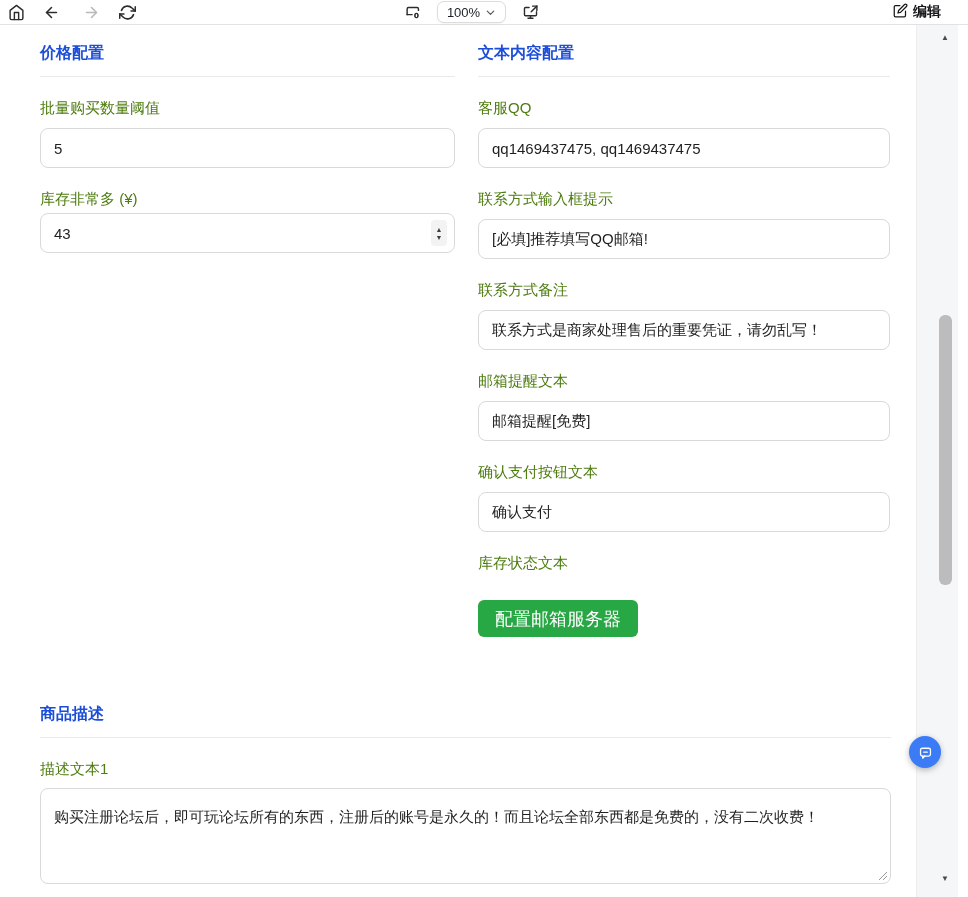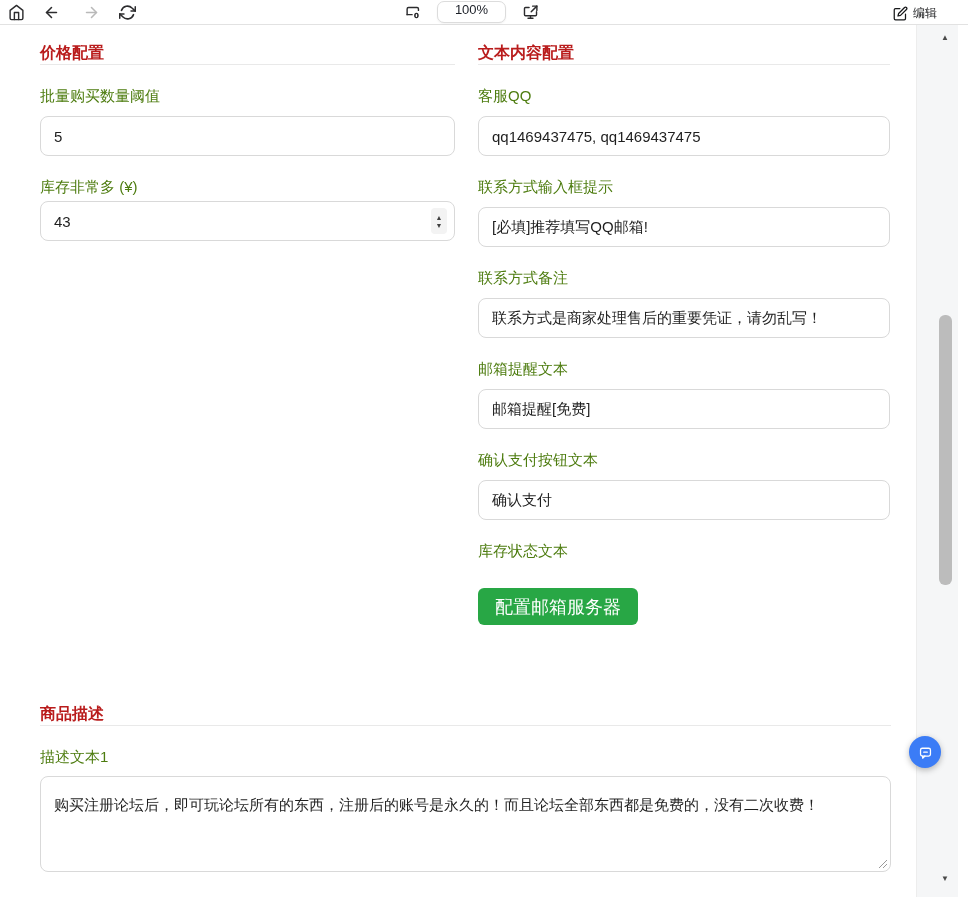--- a/index.html
+++ b/index.html
@@ -5,33 +5,33 @@
   * { margin:0; padding:0; box-sizing:border-box; }
   html,body { width:968px; height:897px; background:#ffffff; }
   body { font-family:"Liberation Sans","DejaVu Sans",sans-serif; color:#1f1f1f; position:relative; overflow:hidden; }
   .screen { position:absolute; inset:0; width:968px; height:897px; background:#fff; }
 
   
   .toolbar { position:absolute; left:0; top:0; width:968px; height:25px; background:#fff; border-bottom:1px solid #e2e2e2; z-index:30; }
   .tb-icon { position:absolute; top:4px; width:17px; height:17px; color:#2c2c2e; cursor:pointer; }
   .tb-icon svg { width:100%; height:100%; display:block; }
   .tb-icon.disabled { color:#b9b9b9; cursor:default; }
-  .zoom-pill { position:absolute; left:437px; top:1px; width:69px; height:22px; background:#fff; border:1px solid #dcdcdc; border-radius:7px; box-shadow:0 1px 2px rgba(0,0,0,.05); display:flex; align-items:center; justify-content:center; gap:5px; font-size:13px; color:#1b1f27; cursor:pointer;flex-direction:column; }
+  .zoom-pill { position:absolute; left:437px; top:1px; width:69px; height:22px; background:#fff; border:1px solid #dcdcdc; border-radius:7px; box-shadow:0 1px 2px rgba(0,0,0,.05); display:flex; align-items:center; justify-content:center; gap:5px; font-size:13px; color:#1b1f27; cursor:pointer; }
   .zoom-pill svg { width:11px; height:11px; color:#51555e; }
-  .edit-btn { position:absolute; left:893px; top:3px; height:20px; display:flex; align-items:center; gap:5px; font-size:12px; color:#17181a; cursor:pointer; }
+  .edit-btn { position:absolute; left:893px; top:3px; height:20px; display:flex; align-items:flex-start; gap:5px; font-size:14px; color:#17181a; cursor:pointer;font-weight:bold; }
   .edit-btn svg { width:15px; height:15px; }
 
   
   .main { position:absolute; left:0; top:25px; width:916px; height:872px; background:#fff; }
   .col { position:absolute; }
   .col-left  { left:40px;  top:18px; width:415px; }
   .col-right { left:478px; top:18px; width:412px; }
   .bottom-section { position:absolute; left:40px; top:679px; width:851px; }
 
-  .section-title { font-size:16px; font-weight:700; color:#b91c1c; line-height:20px; padding-bottom:1px; border-bottom:1px solid #e9e9e9; }
+  .section-title { font-size:16px; font-weight:700; color:#1d4ed8; line-height:20px; padding-bottom:13px; border-bottom:1px solid #e9e9e9; }
   .field-label { display:block; margin-top:20px; font-size:15px; line-height:21px; color:#4d7c0f; }
   .text-input { display:block; width:100%; height:40px; margin-top:10px; border:1px solid #d9d9d9; border-radius:8px; background:#fff; padding:0 13px; font-size:15px; color:#1f1f1f; font-family:inherit; outline:none; }
   .num-wrap { position:relative; width:100%; margin-top:4px; }
   .num-wrap .text-input { margin-top:0; padding-right:32px; }
   .spinner { position:absolute; right:8px; top:7px; width:16px; height:26px; background:#f3f3f3; border-radius:4px; display:flex; flex-direction:column; align-items:center; justify-content:center; gap:1px; cursor:pointer; }
   .spinner span { font-size:7px; line-height:7px; color:#3f3f3f; }
 
   .green-btn { margin-top:27px; display:inline-flex; align-items:center; justify-content:center; height:37px; padding:0 17px; background:#28a745; color:#fff; font-size:18px; font-family:inherit; border:none; border-radius:6px; cursor:pointer; }
 
   .desc-textarea { display:block; width:100%; height:96px; margin-top:9px; border:1px solid #d9d9d9; border-radius:8px; padding:17px 13px; font-size:15px; line-height:22px; color:#1f1f1f; font-family:inherit; resize:none; outline:none; }

